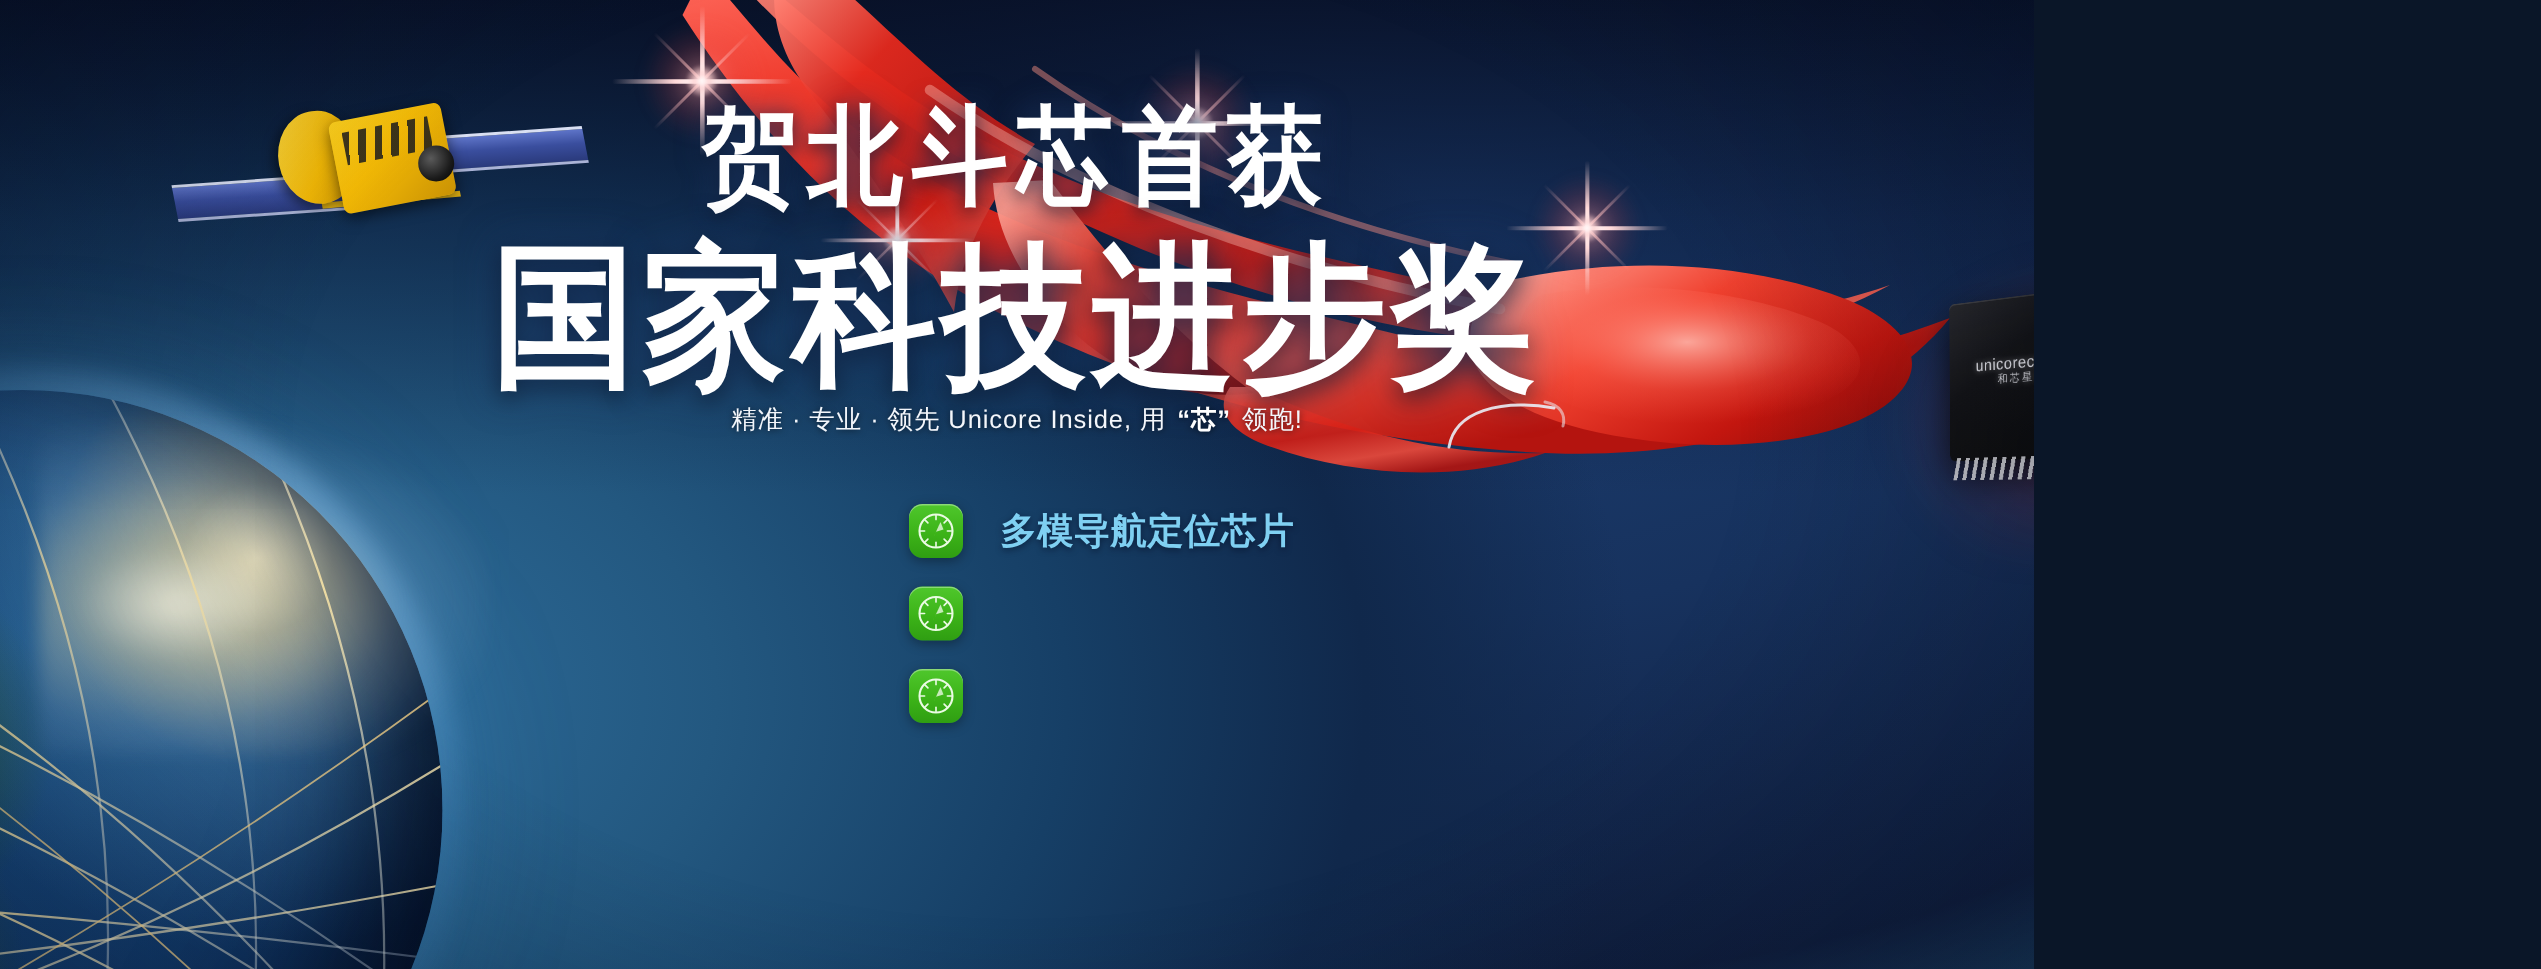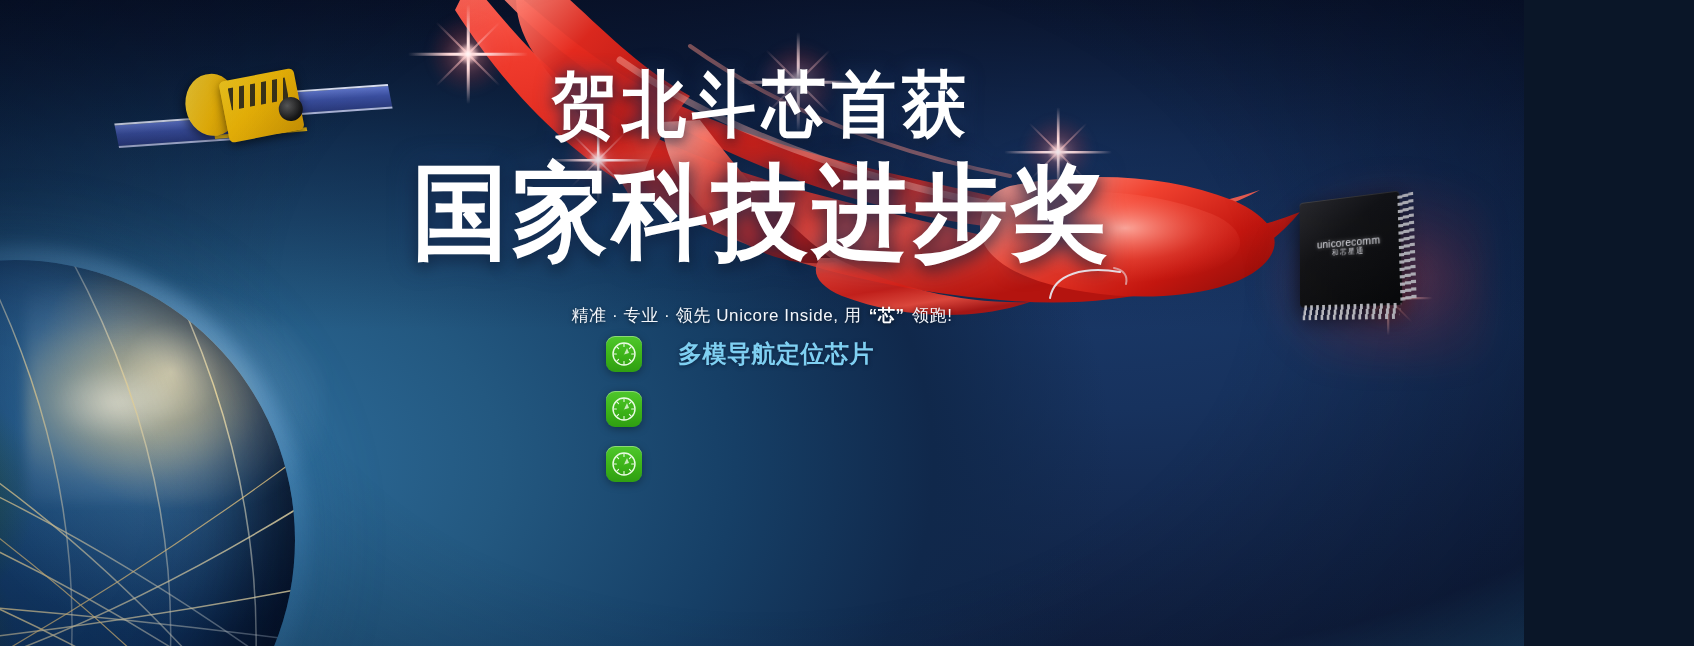--- a/index.html
+++ b/index.html
@@ -5,21 +5,21 @@
 <style>
   * { margin:0; padding:0; box-sizing:border-box; }
   html,body { background:#0a1628; }
   body {
     font-family:"Liberation Sans","DejaVu Sans",sans-serif;
     -webkit-font-smoothing:antialiased;
   }
 
   .banner {
     position:relative;
-    width:1524px;
+    width:1356px;
     height:646px;
     overflow:hidden;
     background:#b91c1c;
   }
 
   
   .bg-base {
     position:absolute; inset:0;
     background:
       radial-gradient(ellipse 900px 620px at 14% 72%, #2f6f9e 0%, #235880 32%, #163f66 58%, #10284b 80%, transparent 100%),
@@ -196,21 +196,20 @@
     transform:scaleY(1.08);
   }
   .subtitle {
     position:absolute; left:0; right:0; top:268px;
     text-align:center;
     color:#f3f6fb;
     font-size:17px;
     letter-spacing:.6px;
     text-shadow:0 1px 4px rgba(0,0,0,.6);
     pointer-events:none;
-    margin-top:36px;
   }
   .subtitle .quoted {
     display:inline-block;
     color:#ffffff;
     font-weight:bold;
     position:relative;
     padding:0 2px;
   }
   .sub-swoosh {
     position:absolute; left:50%; top:264px;
@@ -218,21 +217,21 @@
     width:86px; height:40px;
     pointer-events:none;
   }
 
   
   .features {
     position:absolute; left:586px; top:336px;
     display:flex; flex-direction:column; gap:19px;
   }
   .feature {
-    display:flex; align-items:center; gap:36px;padding-left:20px;
+    display:flex; align-items:center; gap:25px;padding-left:20px;
   }
   .f-icon {
     width:36px; height:36px; flex:0 0 36px;
     border-radius:9px;
     background:linear-gradient(180deg,#4fc72c 0%,#3cb318 55%,#2f9e12 100%);
     box-shadow:0 2px 8px rgba(0,0,0,.35), inset 0 1px 0 rgba(255,255,255,.35);
     position:relative;
   }
   .f-icon svg { position:absolute; left:4px; top:4px; }
   .f-text {

